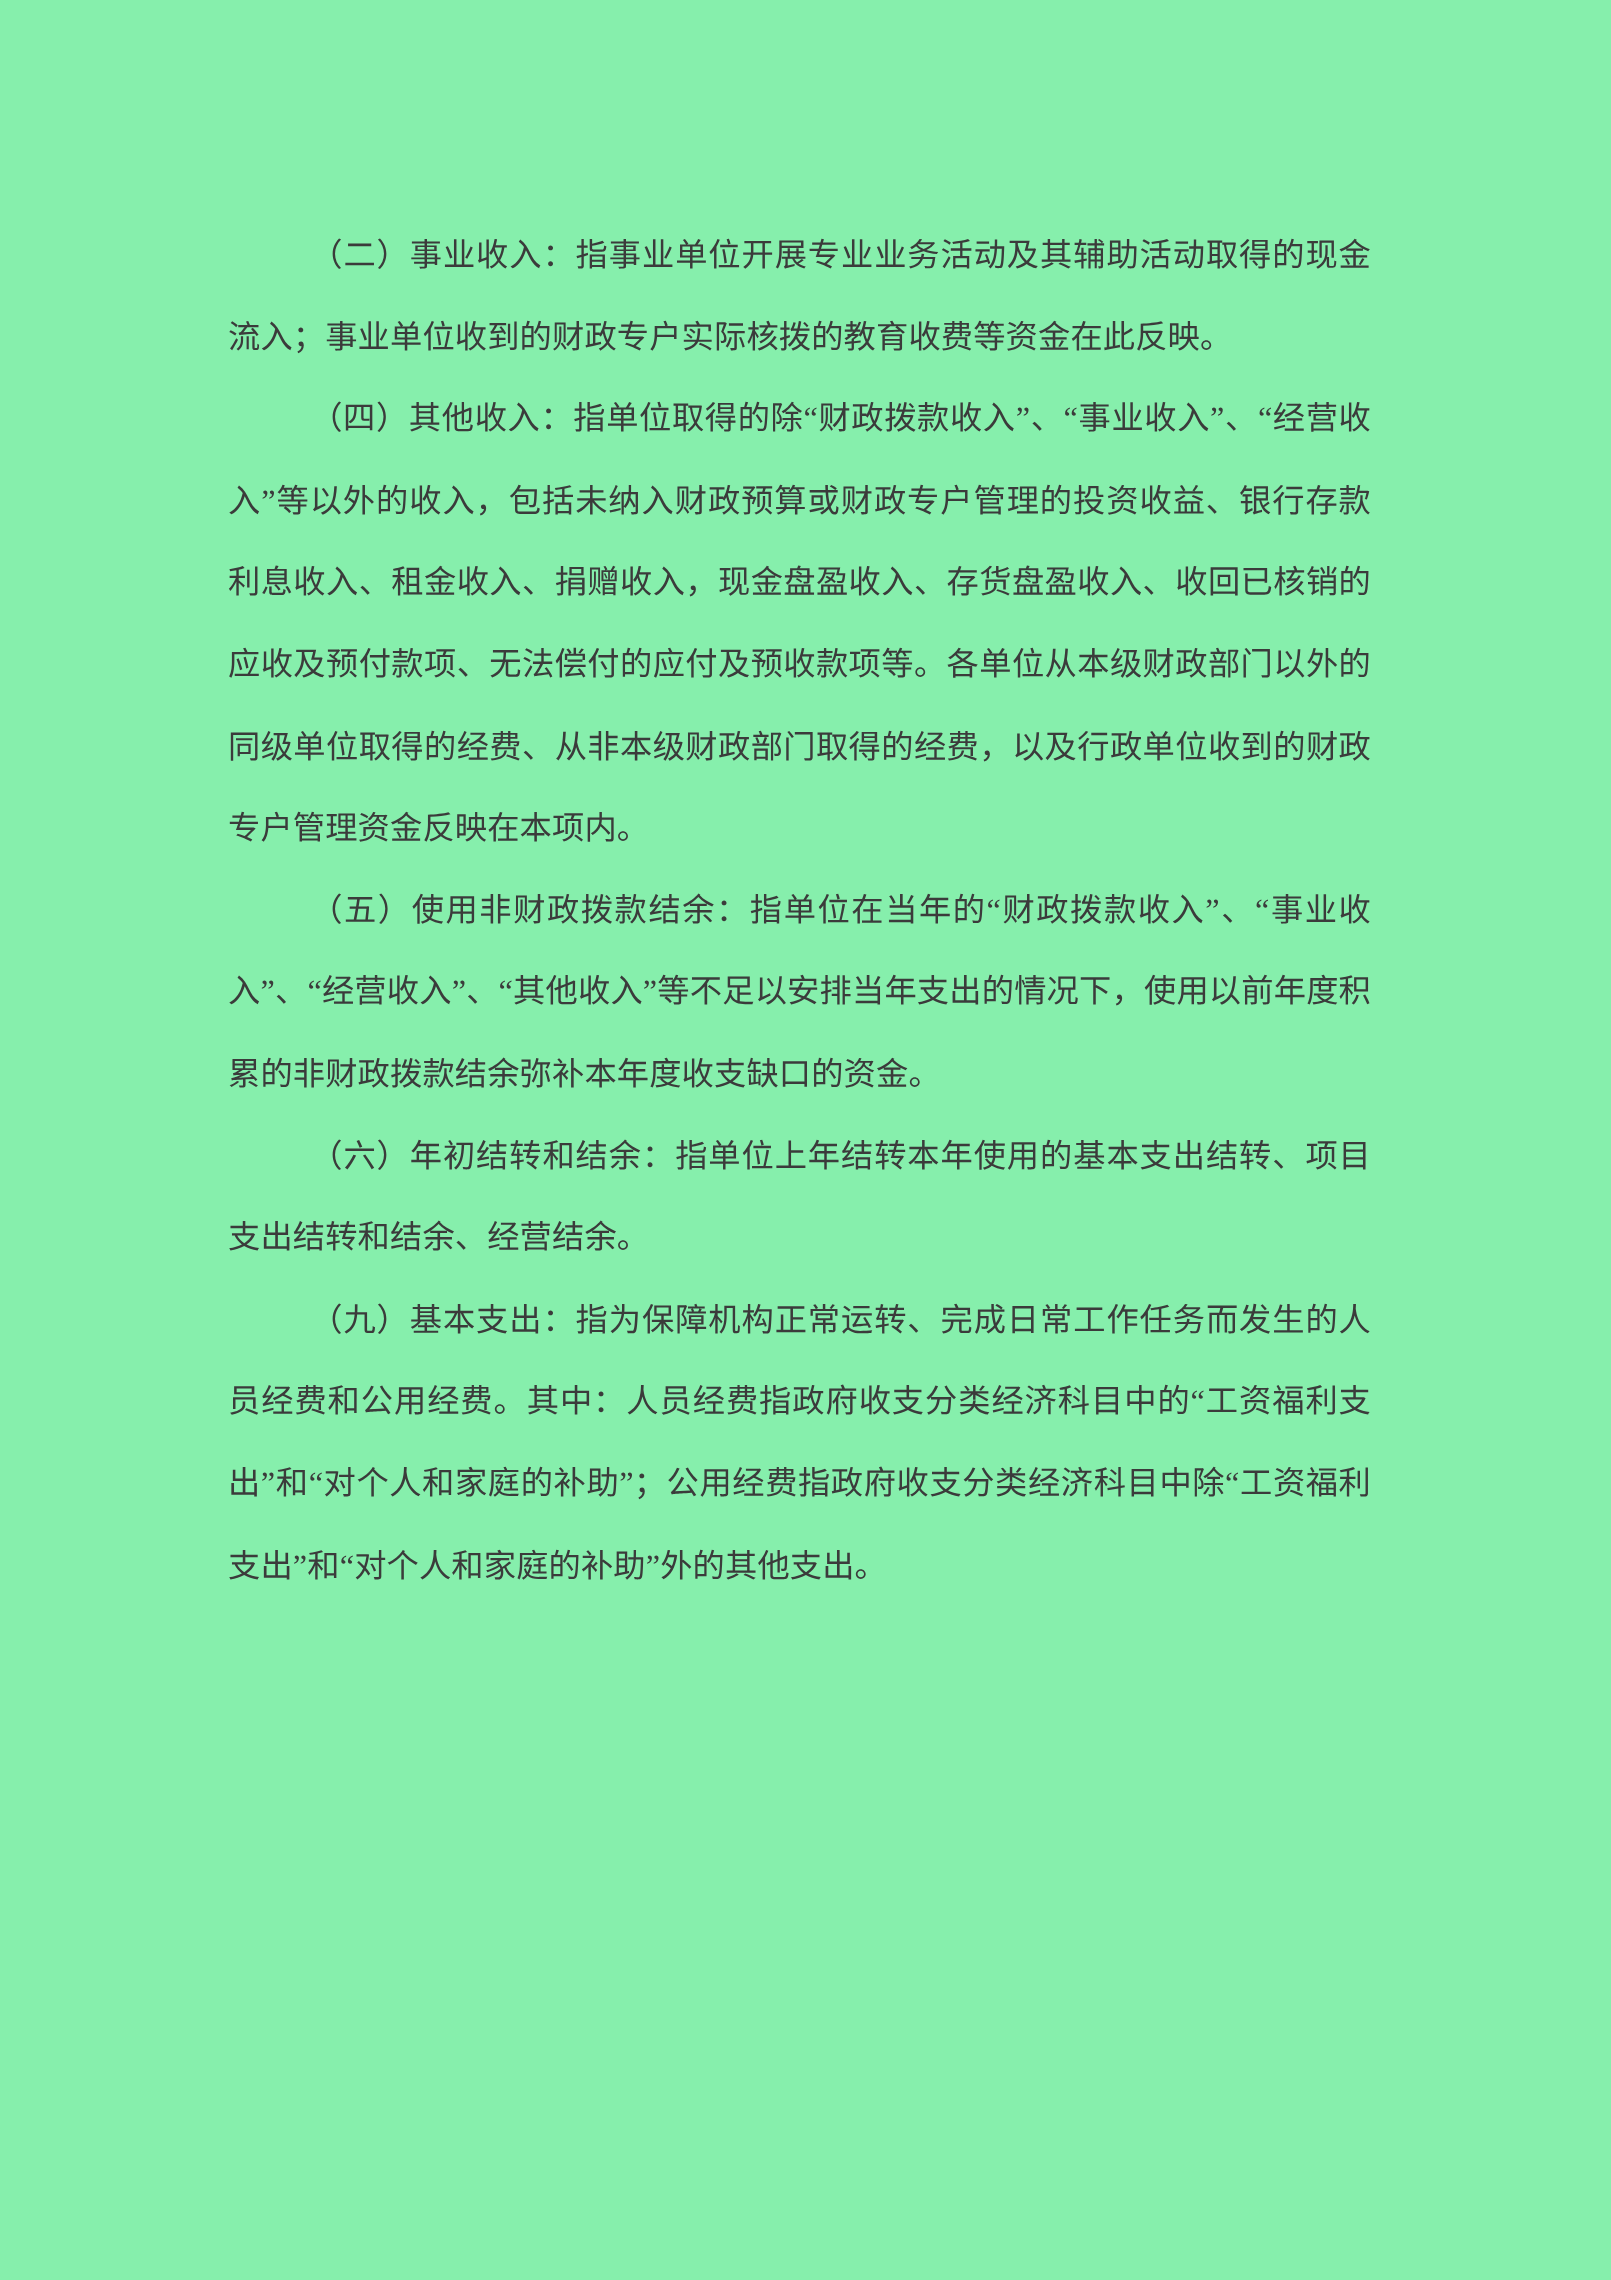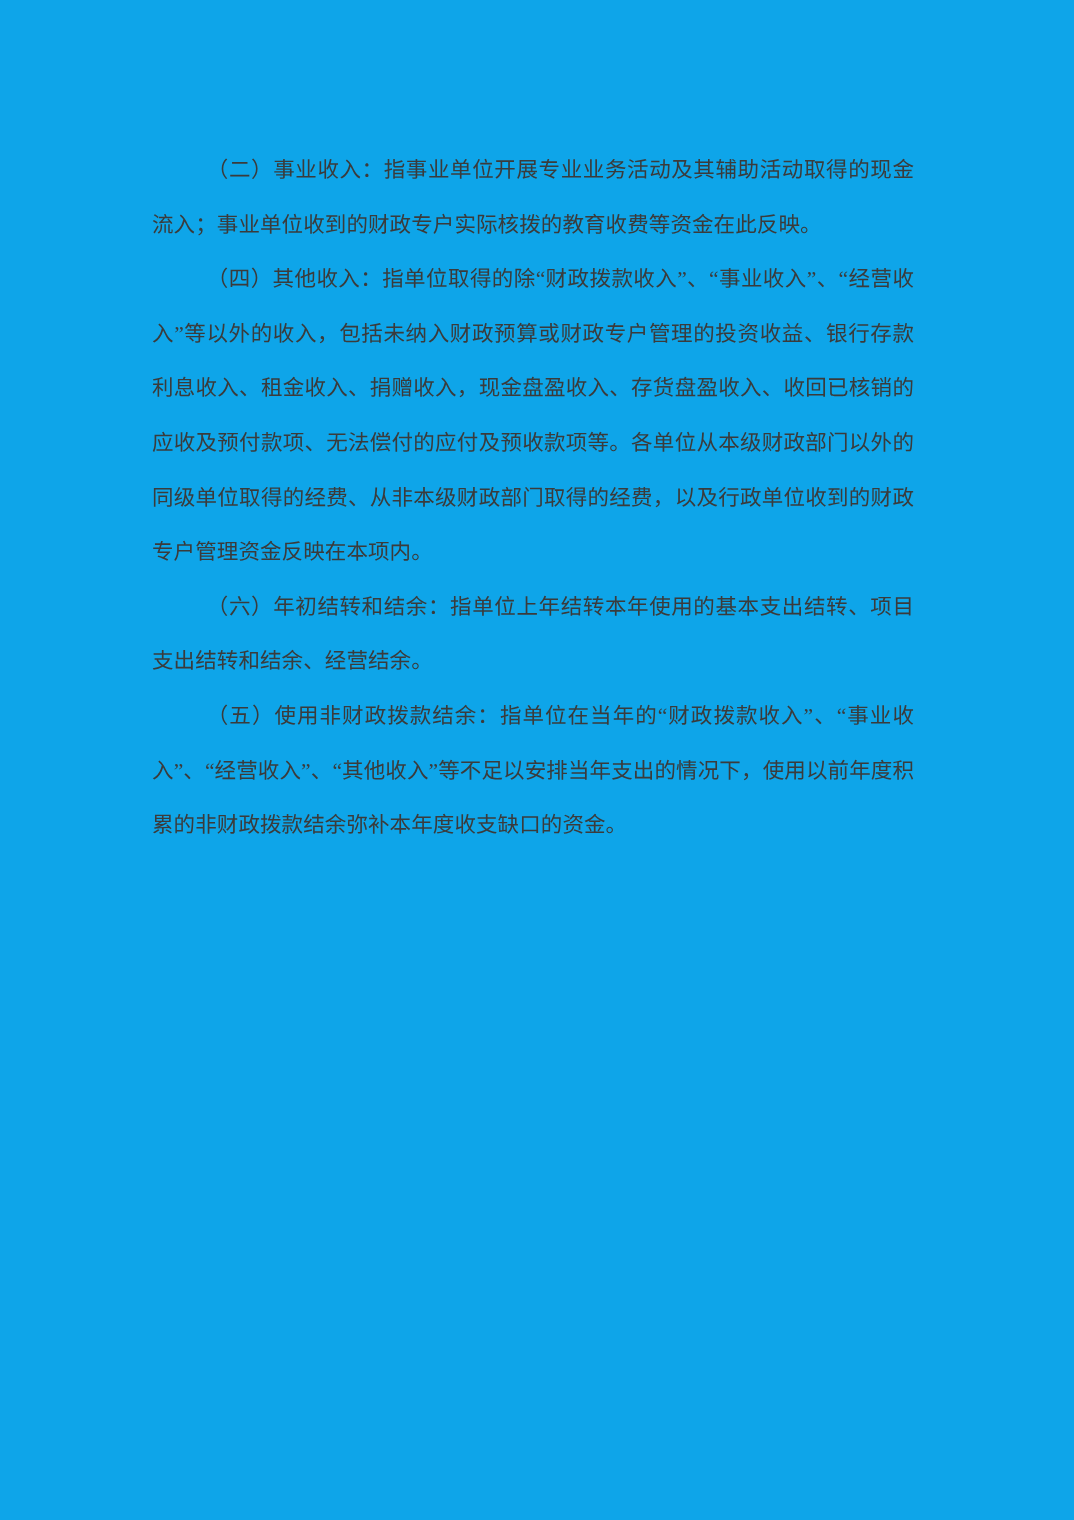--- a/index.html
+++ b/index.html
@@ -6,21 +6,21 @@
   html, body {
     margin: 0;
     padding: 0;
     background: #ffffff;
   }
   .page {
     position: relative;
     width: 1074px;
     height: 1520px;
     margin: 0 auto;
-    background: #0ea5e9;
+    background: #86efac;
     box-sizing: border-box;
     padding: 143px 160px 0 152px;
     overflow: hidden;
     font-family: "Liberation Serif", "DejaVu Serif", serif;
   }
   .text-block {
     width: 100%;
   }
   .text-block p {
     margin: 0;
@@ -34,16 +34,17 @@
     word-break: break-all;
   }
 </style>
 </head>
 <body>
 
 <div class="page">
   <div class="text-block">
     <p>（二）事业收入：指事业单位开展专业业务活动及其辅助活动取得的现金流入；事业单位收到的财政专户实际核拨的教育收费等资金在此反映。</p>
     <p>（四）其他收入：指单位取得的除“财政拨款收入”、“事业收入”、“经营收入”等以外的收入，包括未纳入财政预算或财政专户管理的投资收益、银行存款利息收入、租金收入、捐赠收入，现金盘盈收入、存货盘盈收入、收回已核销的应收及预付款项、无法偿付的应付及预收款项等。各单位从本级财政部门以外的同级单位取得的经费、从非本级财政部门取得的经费，以及行政单位收到的财政专户管理资金反映在本项内。</p>
+    <p>（五）使用非财政拨款结余：指单位在当年的“财政拨款收入”、“事业收入”、“经营收入”、“其他收入”等不足以安排当年支出的情况下，使用以前年度积累的非财政拨款结余弥补本年度收支缺口的资金。</p>
     <p>（六）年初结转和结余：指单位上年结转本年使用的基本支出结转、项目支出结转和结余、经营结余。</p>
-    <p>（五）使用非财政拨款结余：指单位在当年的“财政拨款收入”、“事业收入”、“经营收入”、“其他收入”等不足以安排当年支出的情况下，使用以前年度积累的非财政拨款结余弥补本年度收支缺口的资金。</p>
+    <p>（九）基本支出：指为保障机构正常运转、完成日常工作任务而发生的人员经费和公用经费。其中：人员经费指政府收支分类经济科目中的“工资福利支出”和“对个人和家庭的补助”；公用经费指政府收支分类经济科目中除“工资福利支出”和“对个人和家庭的补助”外的其他支出。</p>
   </div>
 </div>
 
 </body></html>

